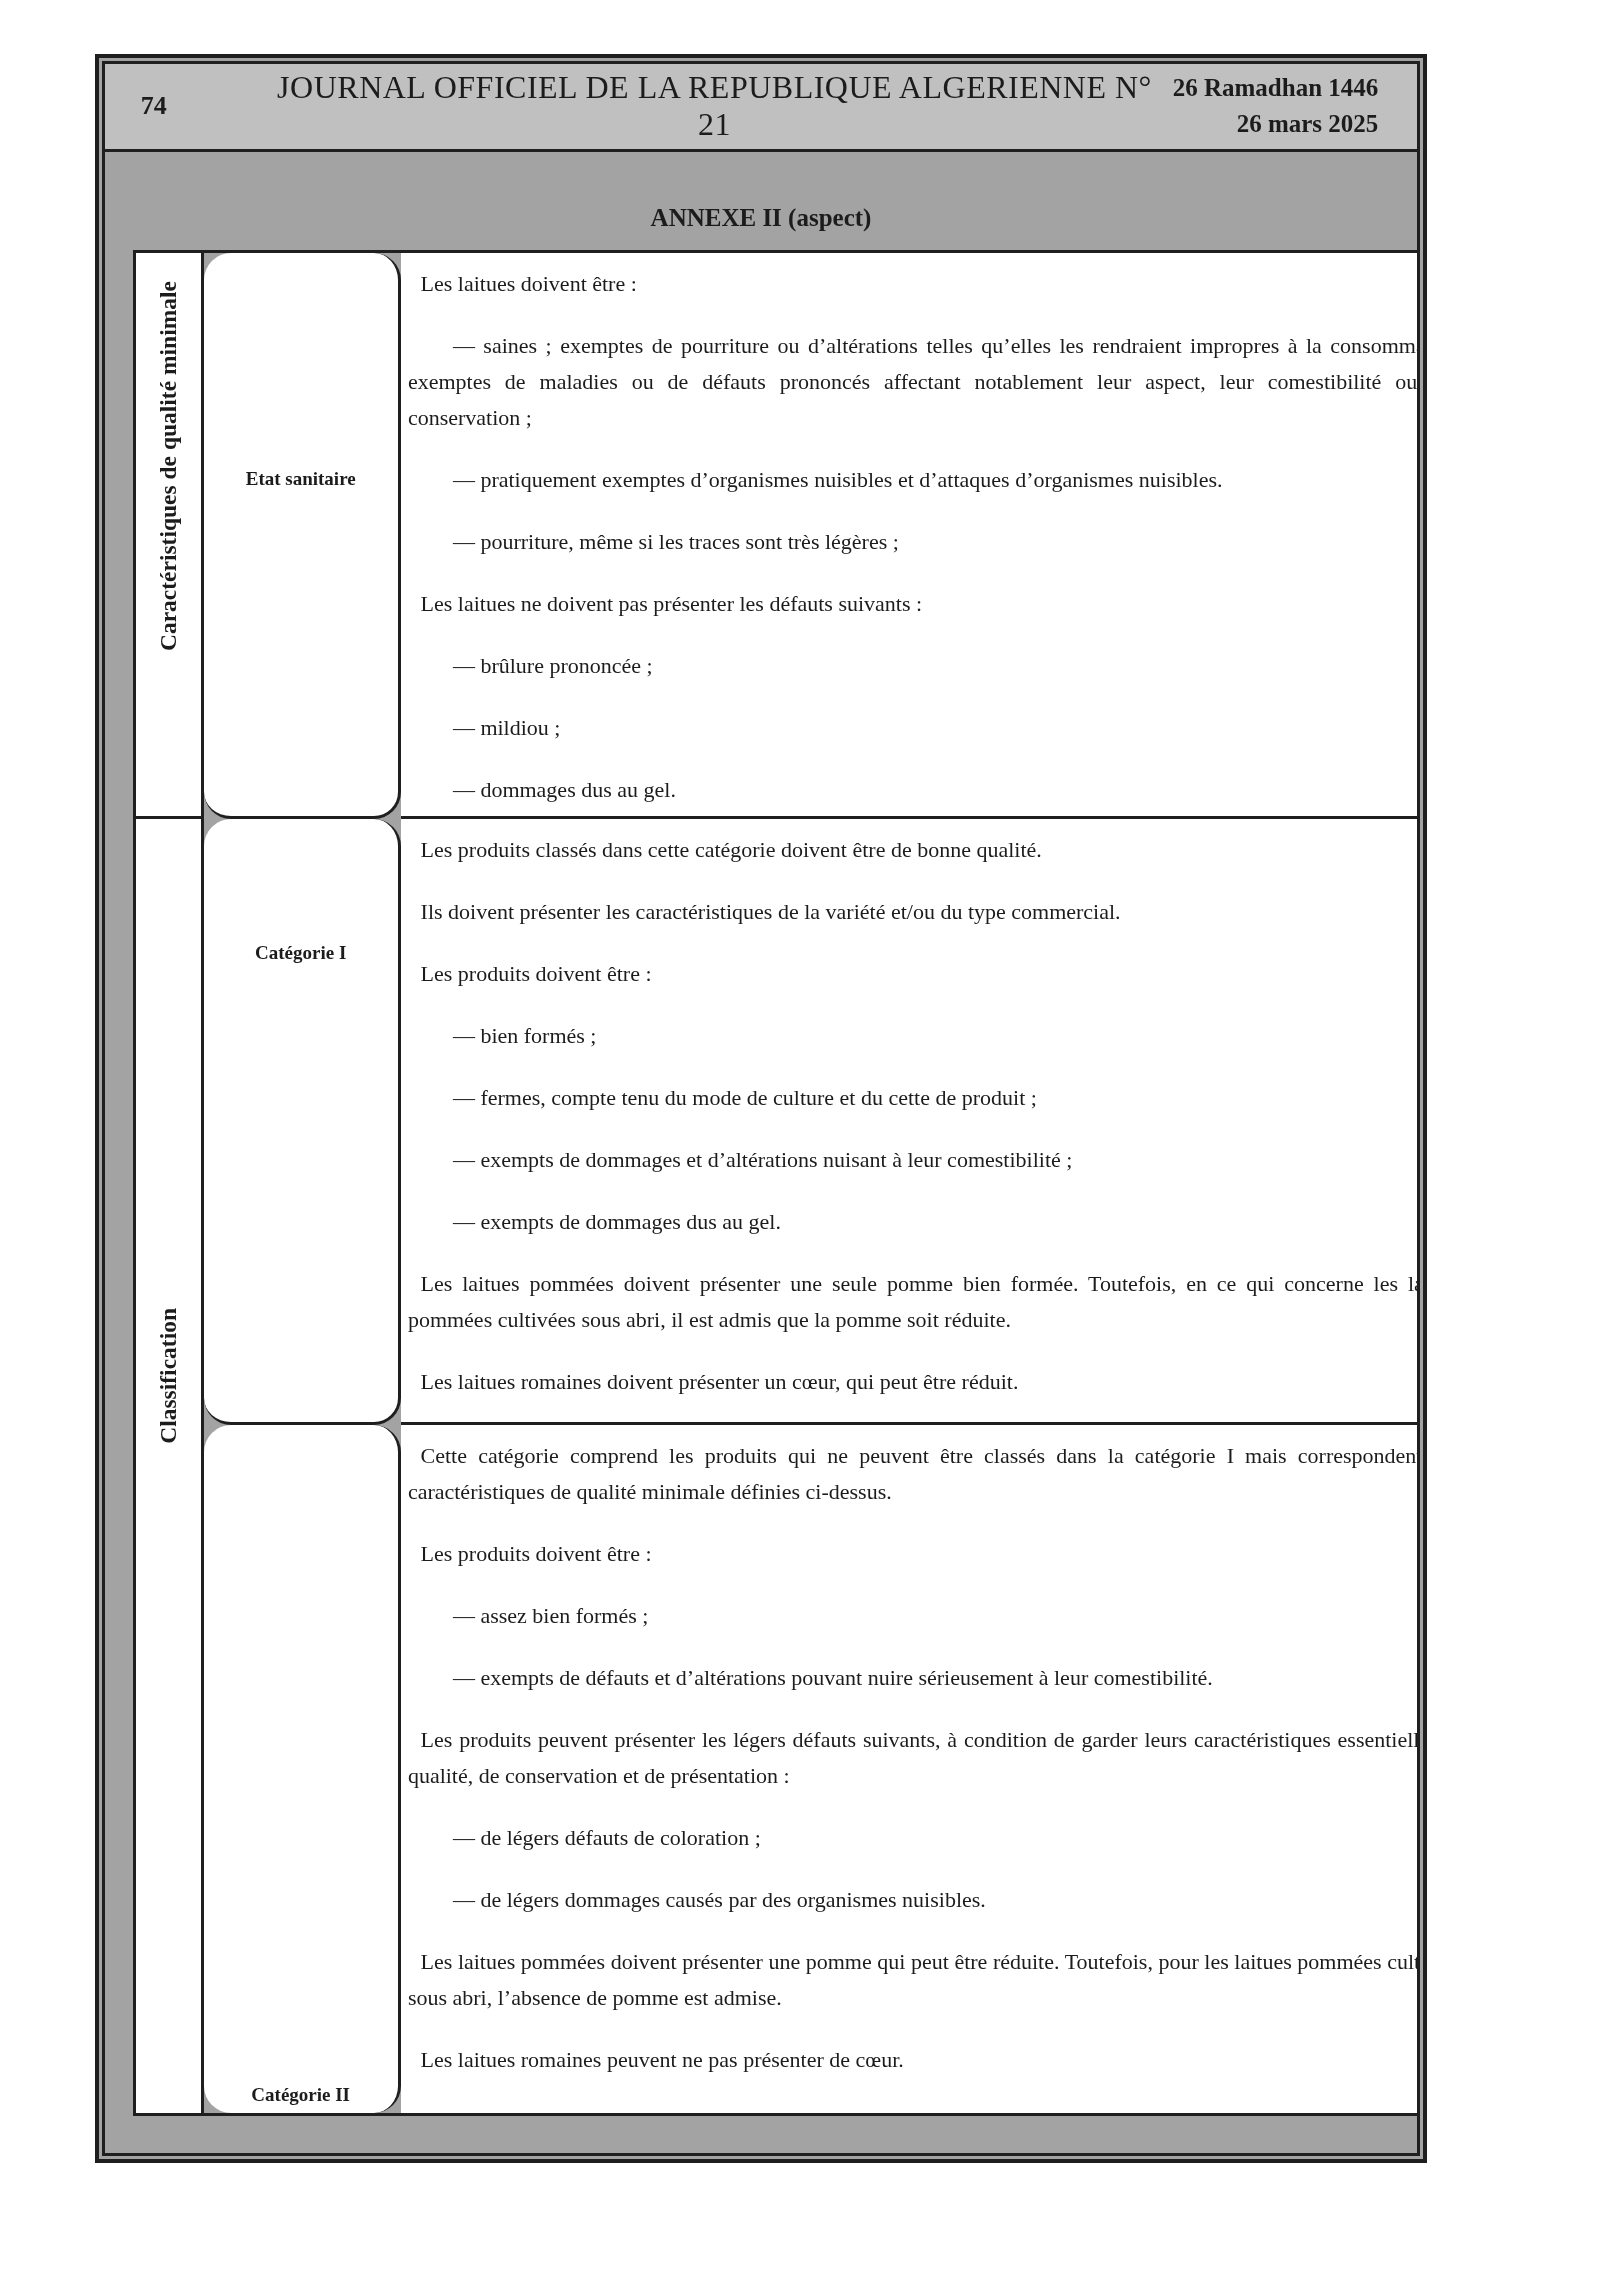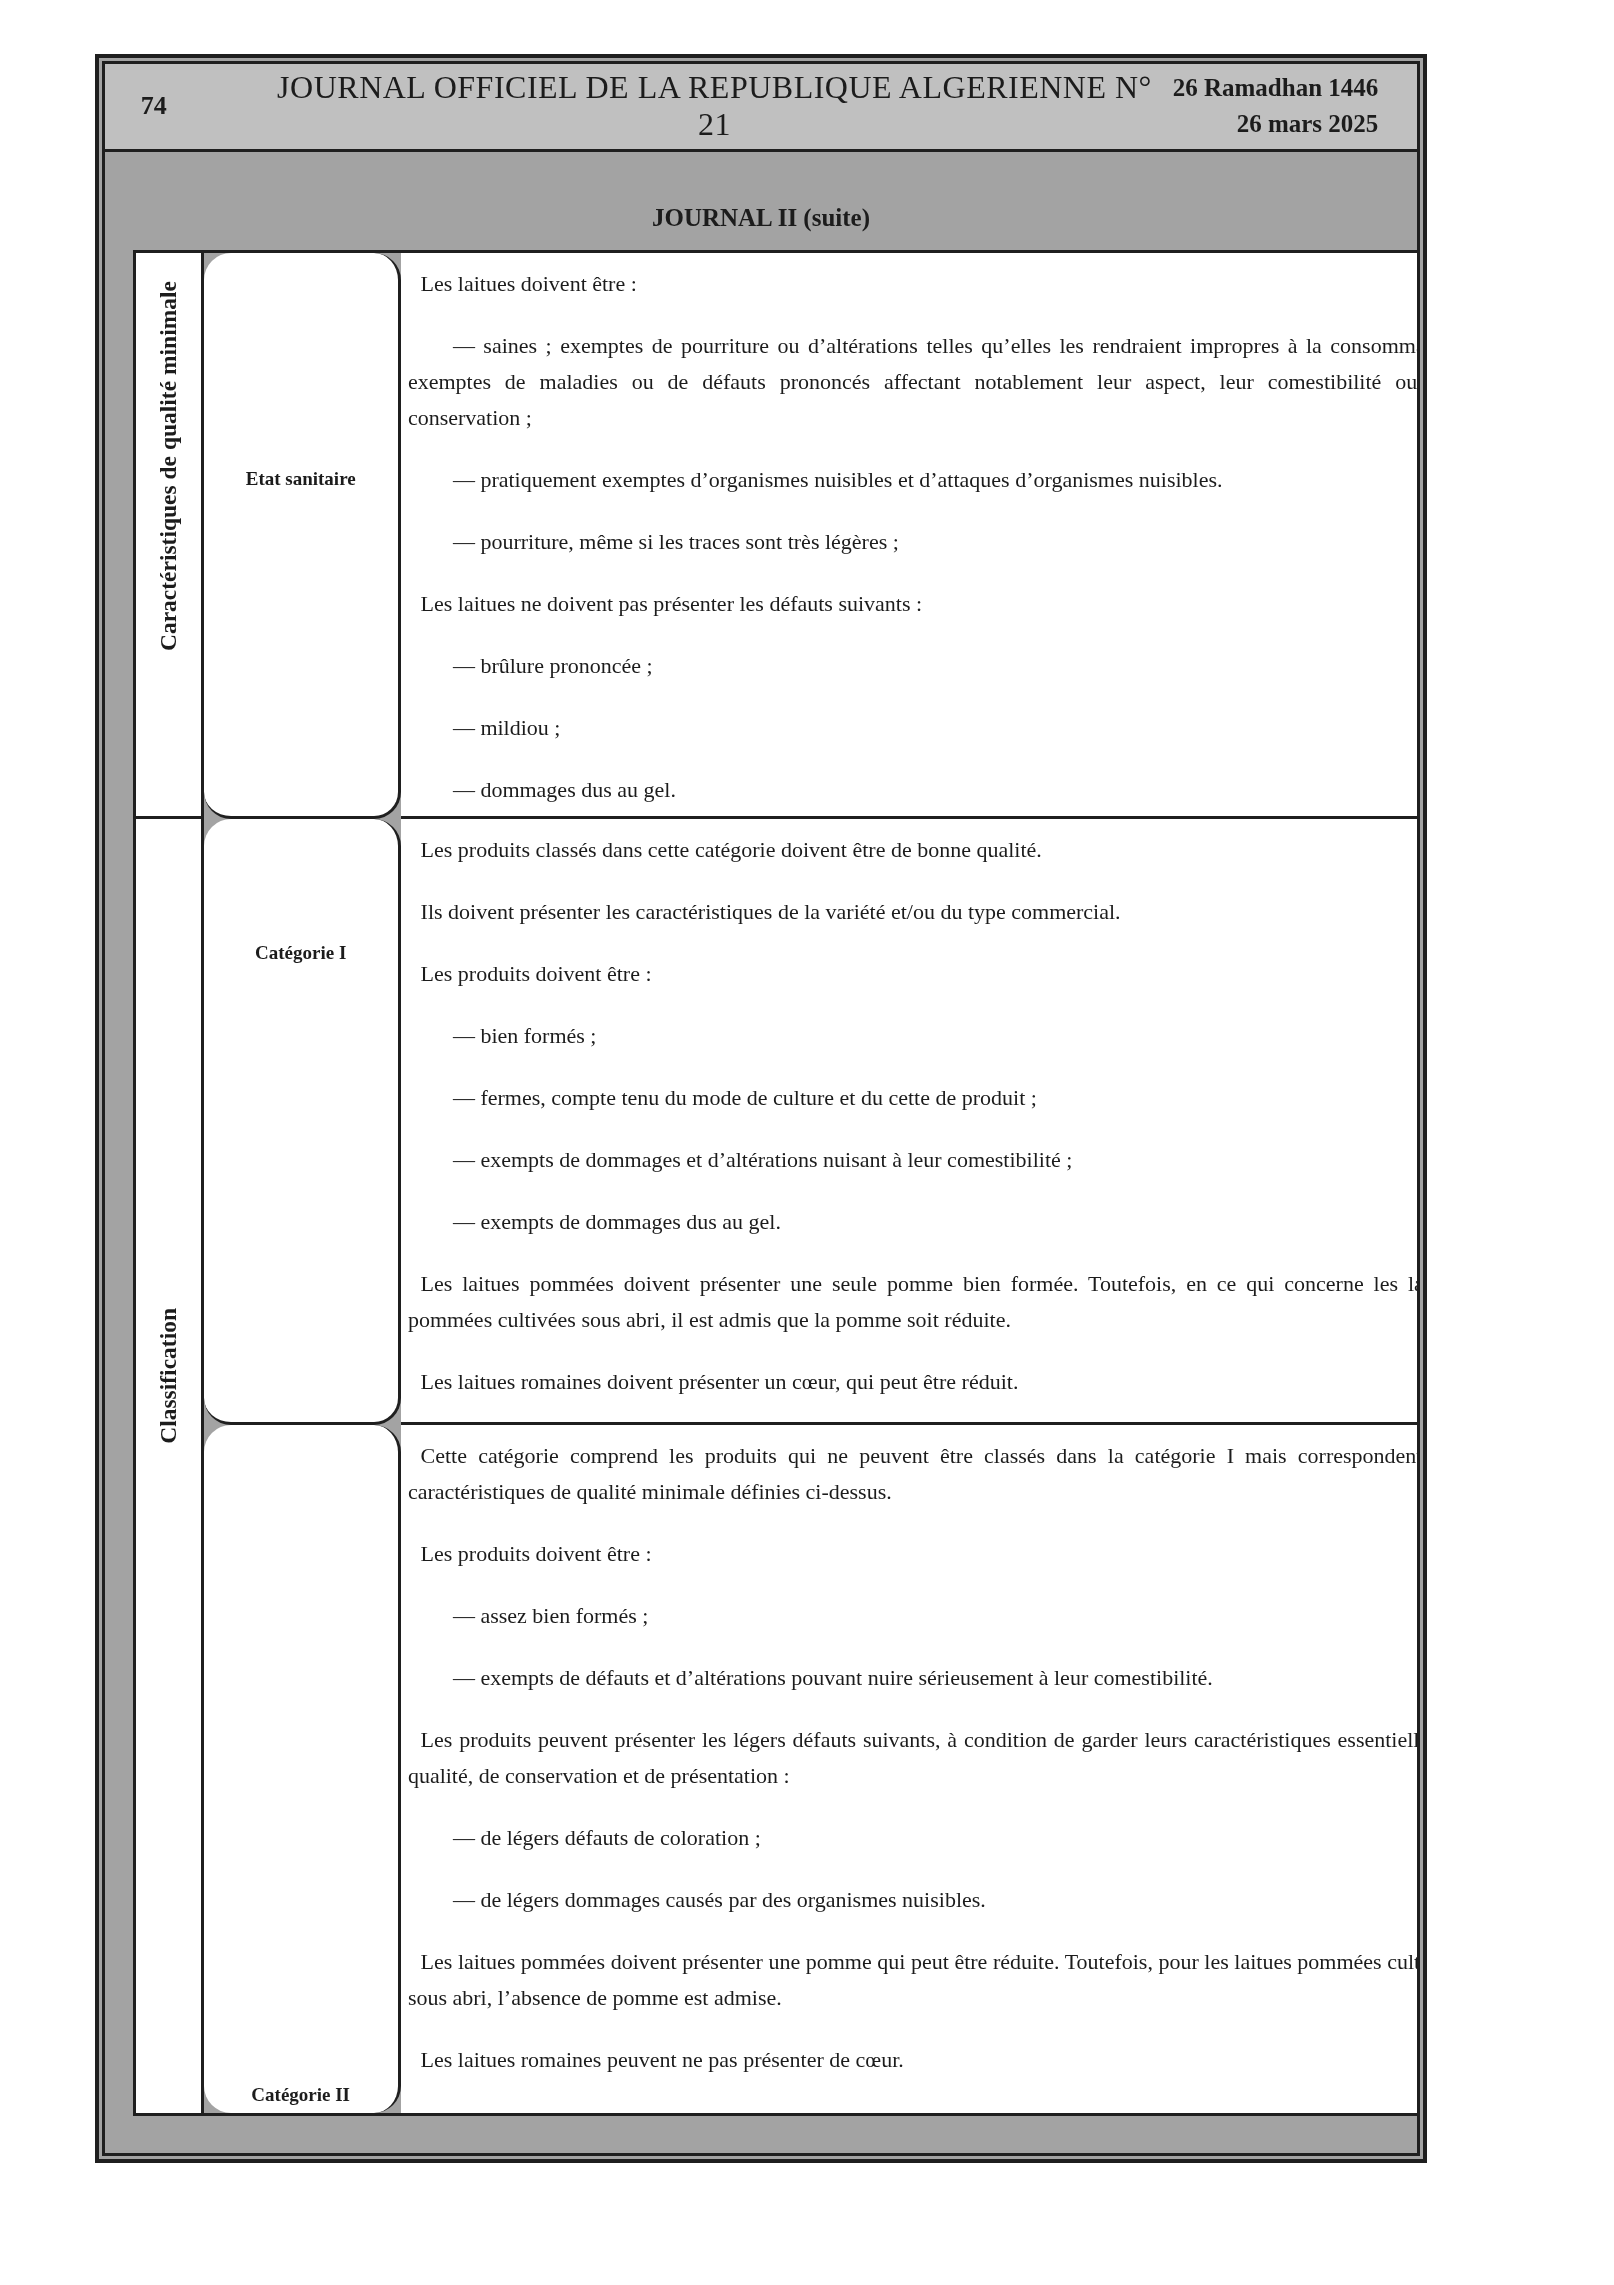--- a/index.html
+++ b/index.html
@@ -65,21 +65,21 @@
 
     <div class="header-band">
       <div class="hb-left">74</div>
       <div class="hb-title">JOURNAL OFFICIEL DE LA REPUBLIQUE ALGERIENNE N° 21</div>
       <div class="hb-dates">
         <div>26 Ramadhan 1446</div>
         <div>26 mars 2025</div>
       </div>
     </div>
 
-    <div class="annexe-title">JOURNAL II (suite)</div>
+    <div class="annexe-title">ANNEXE II (aspect)</div>
 
     <div class="jtable">
 
       <div class="cell vcell b-r b-b" style="grid-row:1;grid-column:1;">
         <span class="vlabel up1">Caractéristiques de qualité minimale</span>
       </div>
       <div class="cell labelcell pt-etat b-r b-b" style="grid-row:1;grid-column:2;">
         <span>Etat sanitaire</span>
       </div>
       <div class="cell content b-b" style="grid-row:1;grid-column:3;">

